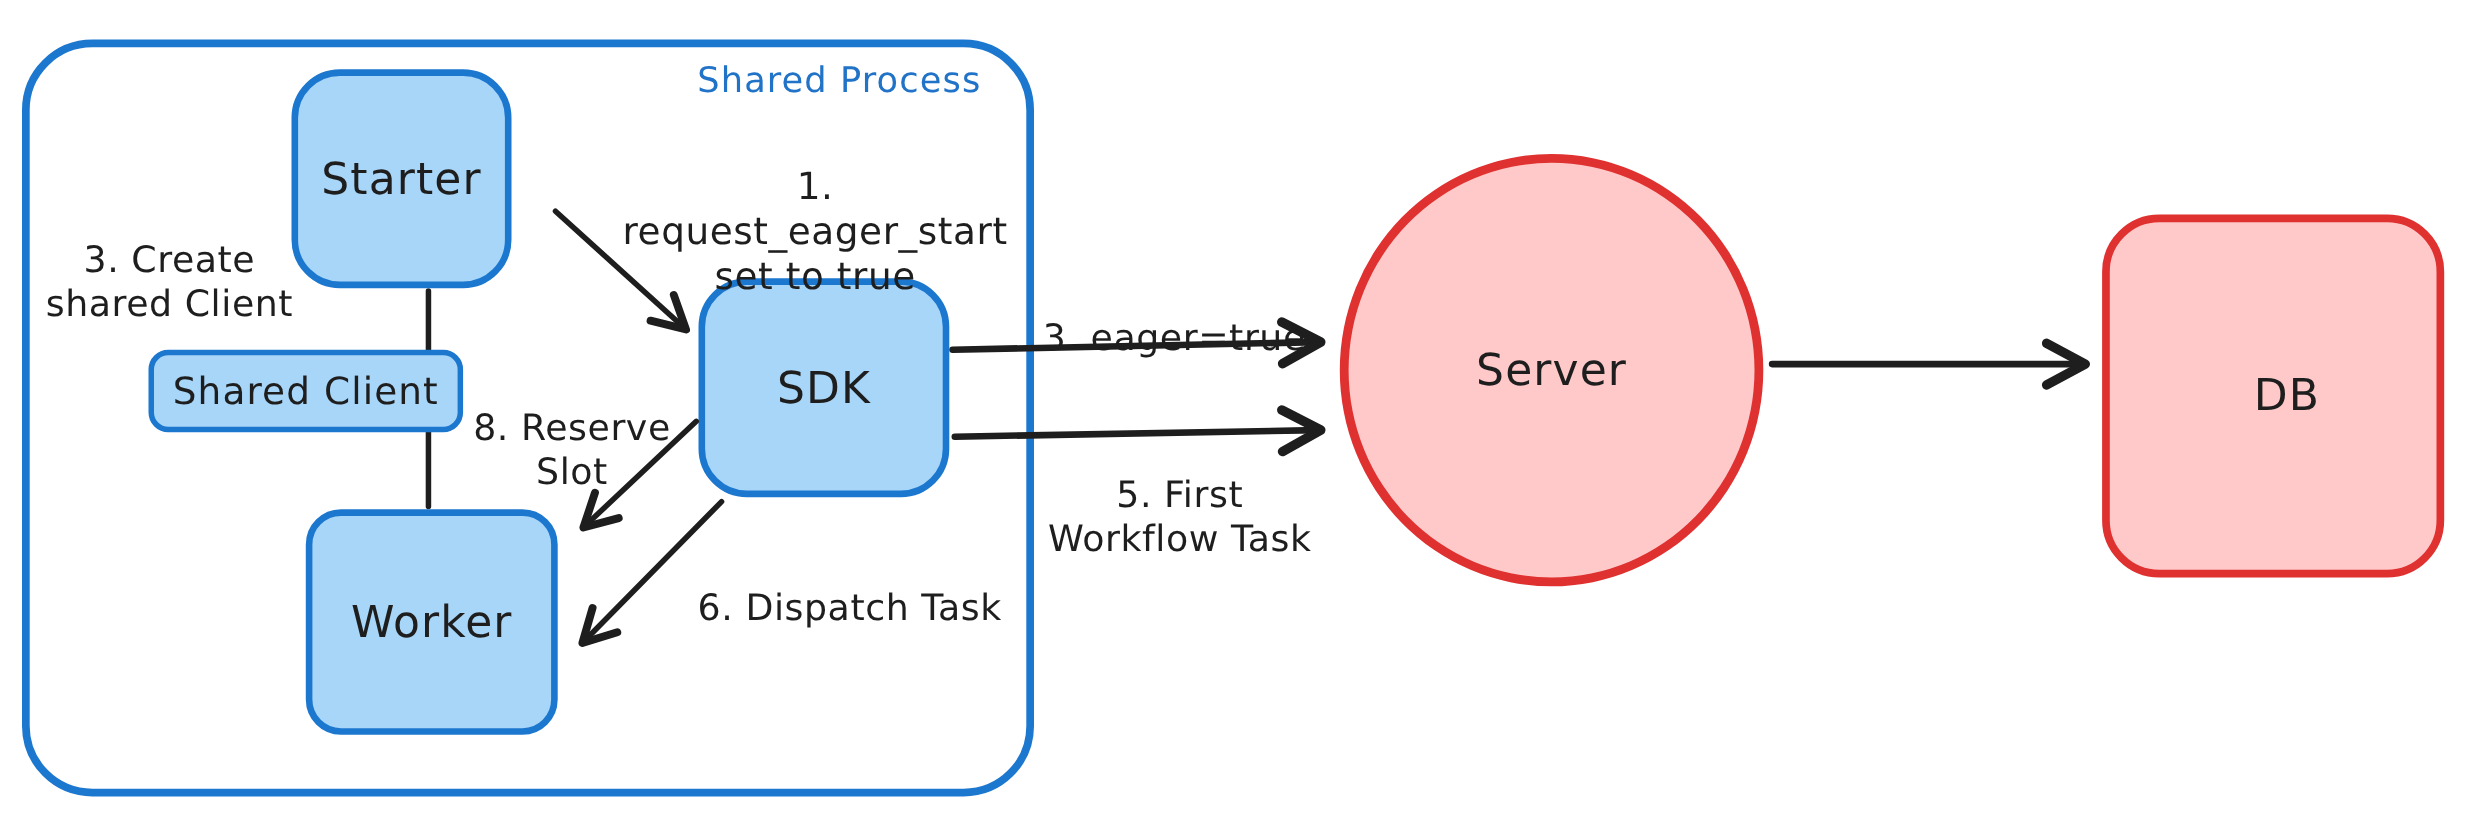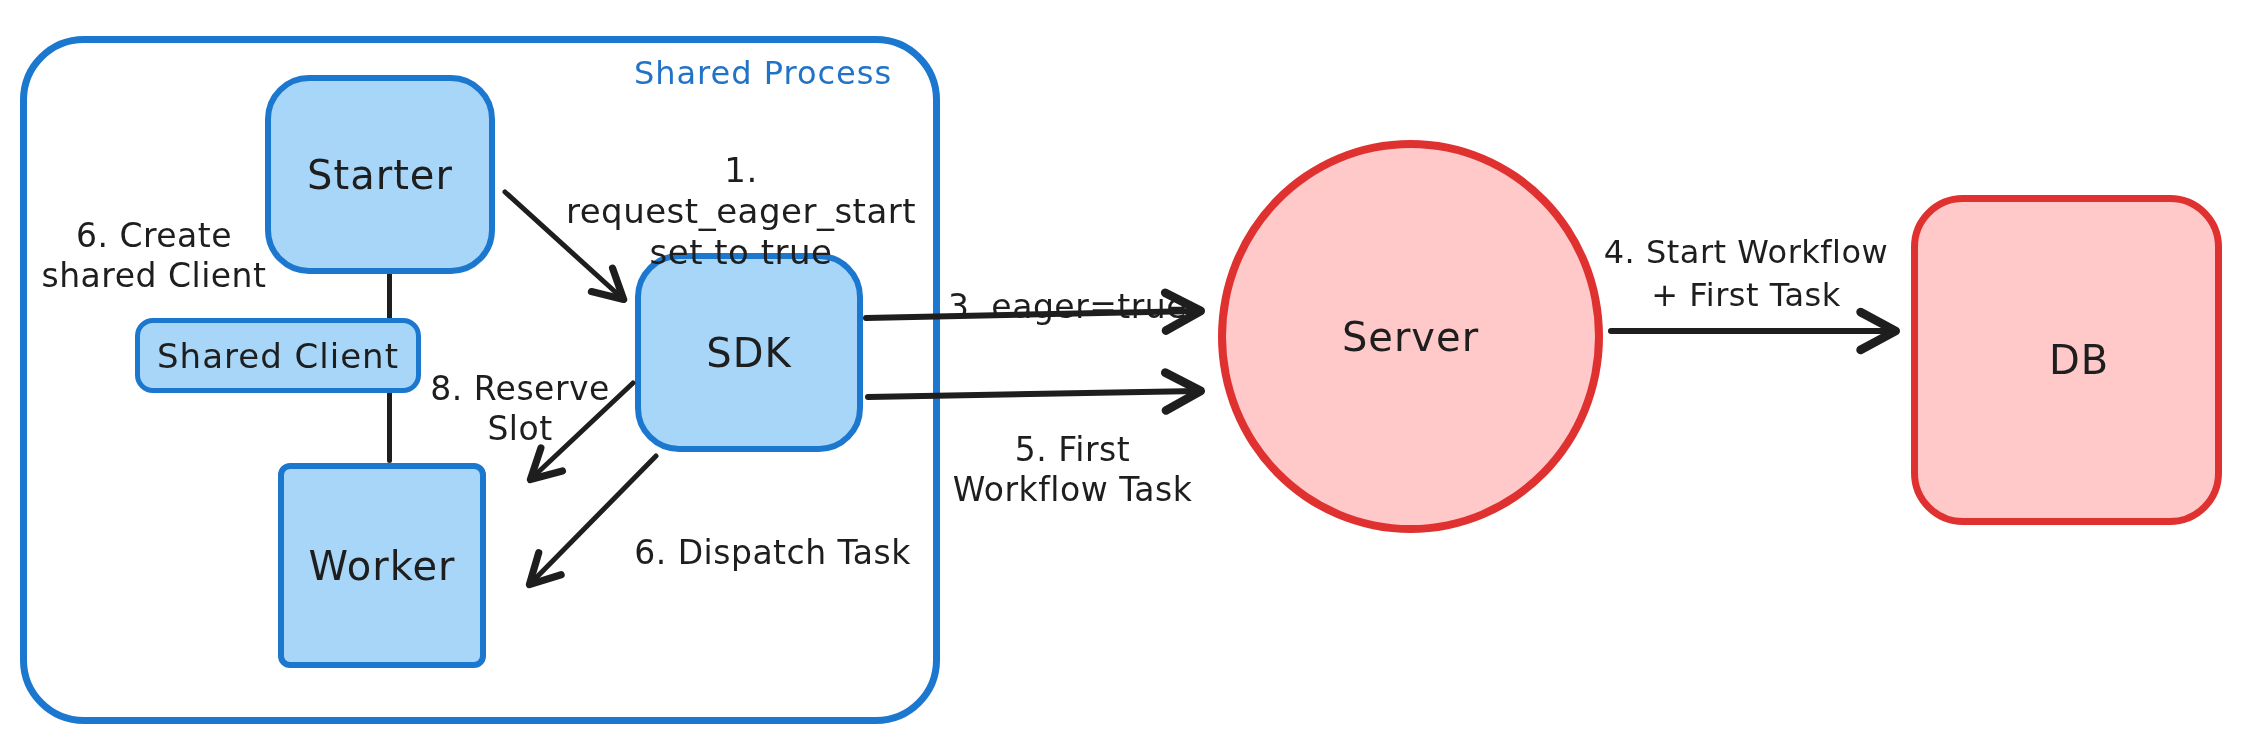--- a/index.html
+++ b/index.html
@@ -36,23 +36,23 @@
   }
   
   .node{
     position:absolute;box-sizing:border-box;
     background:var(--blue-fill);
     border:6px solid var(--blue-stroke);
     display:flex;align-items:center;justify-content:center;
     font-size:40px;letter-spacing:1px;
     color:var(--ink);
   }
-  .node-starter{left:265px;top:63px;width:230px;height:199px;border-radius:44px;margin-top:12px;}
+  .node-starter{left:265px;top:63px;width:200px;height:199px;border-radius:44px;}
   .node-shared-client{left:135px;top:318px;width:286px;height:75px;border-radius:18px;border-width:5px;font-size:34px;}
-  .node-worker{left:278px;top:463px;width:208px;height:205px;border-radius:12px;}
+  .node-worker{left:278px;top:463px;width:229px;height:205px;border-radius:32px;}
   .node-sdk{left:635px;top:253px;width:228px;height:199px;border-radius:44px;}
   .node-server{
     left:1218px;top:140px;width:385px;height:393px;
     background:var(--red-fill);border:8px solid var(--red-stroke);
     border-radius:50%;
   }
   .node-db{
     left:1911px;top:195px;width:311px;height:330px;
     background:var(--red-fill);border:7px solid var(--red-stroke);
     border-radius:52px;
@@ -108,32 +108,30 @@
   <div class="node node-sdk">
     <span>SDK</span>
   </div>
   <div class="node node-server">
     <span>Server</span>
   </div>
   <div class="node node-db">
     <span>DB</span>
   </div>
 
-  <div class="note note-create">6. Create
+  <div class="note note-create">3. Create
 shared Client</div>
   <div class="note note-request">1. request_eager_start
 set to true</div>
   <div class="note note-reserve">8. Reserve
 Slot</div>
   <div class="note note-dispatch">6. Dispatch Task</div>
   <div class="note note-eager">3. eager=true</div>
   <div class="note note-first">5. First
 Workflow Task</div>
-  <div class="note note-start">4. Start Workflow
-+ First Task</div>
 
   <svg class="arrows" viewBox="0 0 2248 754">
     <defs>
       <marker id="ah" viewBox="0 0 20 20" refX="16" refY="10" markerWidth="9" markerHeight="9" orient="auto-start-reverse">
         <path d="M4 3 L17 10 L4 17" fill="none" stroke-width="3.2" stroke-linecap="round" stroke-linejoin="round"></path>
       </marker>
     </defs>
     <line x1="505" y1="192" x2="622" y2="298" marker-end="url(#ah)"></line>
     <line x1="633" y1="383" x2="532" y2="478" marker-end="url(#ah)"></line>
     <line x1="656" y1="456" x2="531" y2="583" marker-end="url(#ah)"></line>

